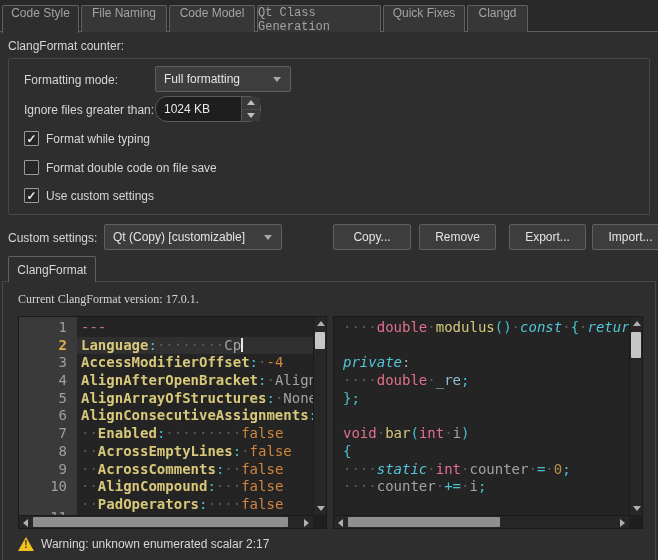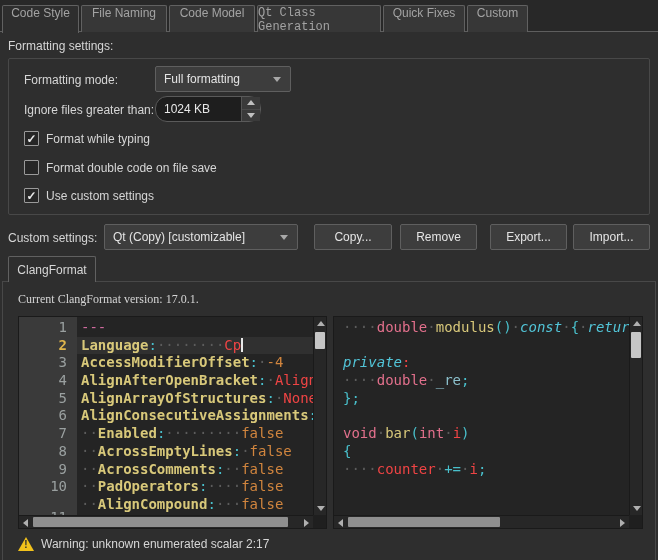--- a/index.html
+++ b/index.html
@@ -34,21 +34,21 @@
     position:absolute; background:#3d3d3d; border:1px solid #5f5f5f; border-radius:2px;
     display:flex; align-items:center; padding-left:8px; color:#e4e4e4;
   }
   .combo .arrow-down {
     position:absolute; right:9px; top:50%; margin-top:-2px;
     width:0; height:0; border-left:4px solid transparent; border-right:4px solid transparent;
     border-top:5px solid #a8a8a8;
   }
   .btn {
     position:absolute; height:26px; background:#3d3d3d; border:1px solid #5f5f5f;
-    border-radius:2px; color:#e4e4e4; display:flex; align-items:center; justify-content:center;
+    border-radius:2px; color:#e4e4e4; display:flex; align-items:center; justify-content:center;margin-left:19px;
   }
   .spinbox {
     position:absolute; background:#1e1e1e; border:1px solid #5a5a5a; border-radius:12px;
     display:flex; align-items:center; padding-left:8px; color:#e8e8e8;
   }
   .spin-btns {
     position:absolute; right:0; top:0; bottom:0; width:19px; background:#3a3a3a;
     border-left:1px solid #555; display:flex; flex-direction:column;
   }
   .spin-btns .half { flex:1; display:flex; align-items:center; justify-content:center; }
@@ -86,21 +86,21 @@
   .codearea { position:absolute; top:0; bottom:13px; right:13px; overflow:hidden; padding-top:2px; }
   .codearea.with-gutter { left:58px; }
   .codearea.no-gutter { left:0; padding-left:5px; }
   .code-line { height:17.7px; white-space:pre; padding-left:4px; }
   .code-line.current { background:#303030; }
 
   .tk-doc { color:#cf6a9e; }
   .tk-key { color:#d8c87a; font-weight:bold; }
   .tk-punc { color:#49c0cc; }
   .tk-ws { color:#5c5c5c; }
-  .tk-txt { color:#ef4444; }
+  .tk-txt { color:#a3a3a3; }
   .tk-num { color:#d1853e; }
   .tk-kw { color:#e2708c; }
   .tk-kwi { color:#52c5d8; font-style:italic; }
   .tk-fn { color:#d8c87a; }
   .tk-field { color:#8cc0cc; }
   .tk-gold { color:#b5924c; }
   .caret { display:inline-block; width:2px; height:14px; background:#e8e8e8; vertical-align:-2px; }
 
   
   .vscroll { position:absolute; right:0; top:0; bottom:13px; width:13px; background:#272727; border-left:1px solid #1a1a1a; }
@@ -137,24 +137,24 @@
 <div class="tab" style="left:169px; width:86px;">
     <span>Code Model</span>
   </div>
 <div class="tab" style="left:257px; width:124px;font-family:Liberation Mono, monospace;">
     <span>Qt Class Generation</span>
   </div>
 <div class="tab" style="left:383px; width:82px;">
     <span>Quick Fixes</span>
   </div>
 <div class="tab" style="left:467px; width:61px;">
-    <span>Custom</span>
-  </div>
-
-<div class="label" style="left:8px; top:39px;">Formatting settings:</div>
+    <span>Clangd</span>
+  </div>
+
+<div class="label" style="left:8px; top:39px;">ClangFormat counter:</div>
 <div class="abs groupbox"></div>
 
 <div class="label" style="left:24px; top:73px;">Formatting mode:</div>
 <div class="combo" style="left:155px; top:66px; width:136px; height:26px;">
   <span>Full formatting</span>
   <span class="arrow-down"></span>
 </div>
 
 <div class="label" style="left:24px; top:103px;">Ignore files greater than:</div>
 <div class="spinbox" style="left:155px; top:96px; width:106px; height:26px;">
@@ -176,21 +176,21 @@
 <div class="cbrow" style="left:24px; top:160px;">
   <span class="cbbox">✓</span>
   <span>Format double code on file save</span>
 </div>
 <div class="cbrow checked" style="left:24px; top:188px;">
   <span class="cbbox">✓</span>
   <span>Use custom settings</span>
 </div>
 
 <div class="label" style="left:8px; top:231px;">Custom settings:</div>
-<div class="combo" style="left:104px; top:224px; width:194px; height:26px;">
+<div class="combo" style="left:104px; top:224px; width:178px; height:26px;">
   <span>Qt (Copy) [customizable]</span>
   <span class="arrow-down"></span>
 </div>
 <div class="btn" style="left:314px; top:224px; width:78px;">
     <span>Copy...</span>
   </div>
 <div class="btn" style="left:400px; top:224px; width:77px;">
     <span>Remove</span>
   </div>
 <div class="btn" style="left:490px; top:224px; width:77px;">
@@ -223,22 +223,22 @@
   <div class="codearea with-gutter" id="code-left">
       <div class="code-line"><span class="tk-doc">---</span></div>
       <div class="code-line current"><span class="tk-key">Language</span><span class="tk-punc">:</span><span class="tk-ws">········</span><span class="tk-txt">Cp</span><span class="caret"></span></div>
       <div class="code-line"><span class="tk-key">AccessModifierOffset</span><span class="tk-punc">:</span><span class="tk-ws">·</span><span class="tk-num">-4</span></div>
       <div class="code-line"><span class="tk-key">AlignAfterOpenBracket</span><span class="tk-punc">:</span><span class="tk-ws">·</span><span class="tk-txt">Align</span></div>
       <div class="code-line"><span class="tk-key">AlignArrayOfStructures</span><span class="tk-punc">:</span><span class="tk-ws">·</span><span class="tk-txt">None</span></div>
       <div class="code-line"><span class="tk-key">AlignConsecutiveAssignments</span><span class="tk-punc">:</span></div>
       <div class="code-line"><span class="tk-ws">··</span><span class="tk-key">Enabled</span><span class="tk-punc">:</span><span class="tk-ws">·········</span><span class="tk-num">false</span></div>
       <div class="code-line"><span class="tk-ws">··</span><span class="tk-key">AcrossEmptyLines</span><span class="tk-punc">:</span><span class="tk-ws">·</span><span class="tk-num">false</span></div>
       <div class="code-line"><span class="tk-ws">··</span><span class="tk-key">AcrossComments</span><span class="tk-punc">:</span><span class="tk-ws">··</span><span class="tk-num">false</span></div>
+      <div class="code-line"><span class="tk-ws">··</span><span class="tk-key">AlignCompound</span><span class="tk-punc">:</span><span class="tk-ws">···</span><span class="tk-num">false</span></div>
       <div class="code-line"><span class="tk-ws">··</span><span class="tk-key">PadOperators</span><span class="tk-punc">:</span><span class="tk-ws">····</span><span class="tk-num">false</span></div>
-      <div class="code-line"><span class="tk-ws">··</span><span class="tk-key">AlignCompound</span><span class="tk-punc">:</span><span class="tk-ws">···</span><span class="tk-num">false</span></div>
     </div>
   <div class="vscroll">
     <div class="sb-btn" style="top:0;">
         <span class="sb-tri-up"></span>
       </div>
     <div class="vhandle" style="top:15px; height:17px;"></div>
     <div class="sb-btn" style="bottom:0;">
         <span class="sb-tri-down"></span>
       </div>
   </div>
@@ -257,20 +257,21 @@
 <div class="editor" style="left:333px; width:310px;" id="editor-right">
   <div class="codearea no-gutter" id="code-right">
       <div class="code-line"><span class="tk-ws">····</span><span class="tk-kw">double</span><span class="tk-ws">·</span><span class="tk-fn">modulus</span><span class="tk-punc">()</span><span class="tk-ws">·</span><span class="tk-kwi">const</span><span class="tk-ws">·</span><span class="tk-punc">{</span><span class="tk-ws">·</span><span class="tk-kwi">return</span></div>
       <div class="code-line"></div>
       <div class="code-line"><span class="tk-kwi">private</span><span class="tk-txt">:</span></div>
       <div class="code-line"><span class="tk-ws">····</span><span class="tk-kw">double</span><span class="tk-ws">·</span><span class="tk-field">_re</span><span class="tk-punc">;</span></div>
       <div class="code-line"><span class="tk-punc">};</span></div>
       <div class="code-line"></div>
       <div class="code-line"><span class="tk-kw">void</span><span class="tk-ws">·</span><span class="tk-fn">bar</span><span class="tk-punc">(</span><span class="tk-kw">int</span><span class="tk-ws">·</span><span class="tk-txt">i</span><span class="tk-punc">)</span></div>
       <div class="code-line"><span class="tk-punc">{</span></div>
+      <div class="code-line"><span class="tk-ws">····</span><span class="tk-kwi">static</span><span class="tk-ws">·</span><span class="tk-kw">int</span><span class="tk-ws">·</span><span class="tk-txt">counter</span><span class="tk-ws">·</span><span class="tk-punc">=</span><span class="tk-ws">·</span><span class="tk-gold">0</span><span class="tk-punc">;</span></div>
       <div class="code-line"><span class="tk-ws">····</span><span class="tk-txt">counter</span><span class="tk-ws">·</span><span class="tk-punc">+=</span><span class="tk-ws">·</span><span class="tk-txt">i</span><span class="tk-punc">;</span></div>
     </div>
   <div class="vscroll">
     <div class="sb-btn" style="top:0;">
         <span class="sb-tri-up"></span>
       </div>
     <div class="vhandle" style="top:15px; height:26px;"></div>
     <div class="sb-btn" style="bottom:0;">
         <span class="sb-tri-down"></span>
       </div>

